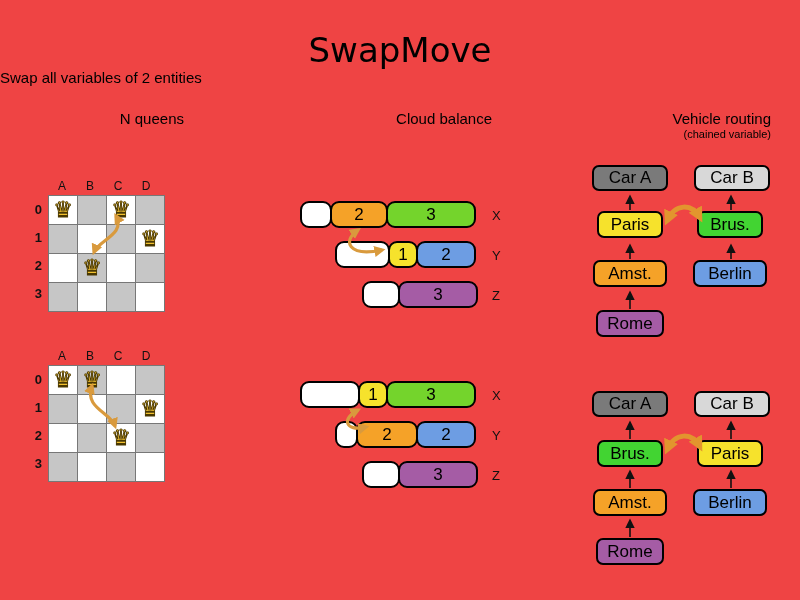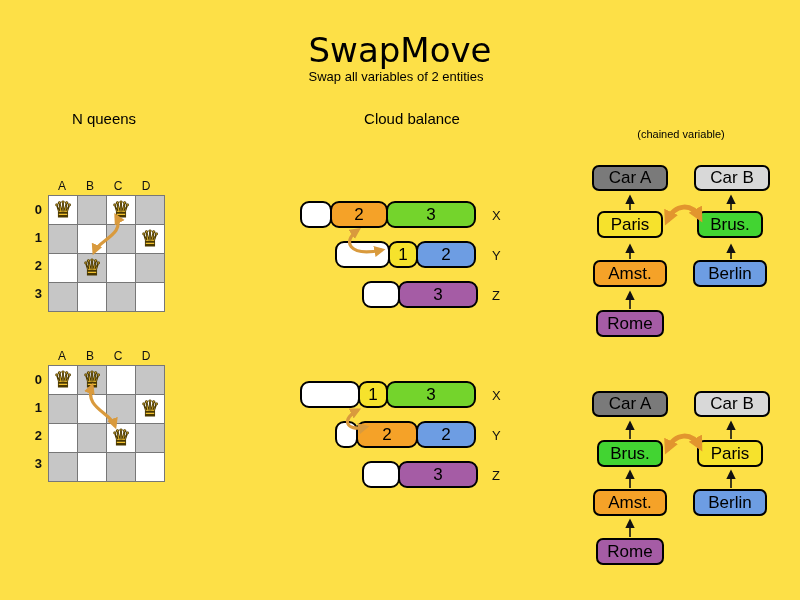--- a/index.html
+++ b/index.html
@@ -1,22 +1,22 @@
 <!DOCTYPE html>
 <html><head>
 <meta charset="utf-8">
 <style>
   *{margin:0;padding:0;box-sizing:border-box}
   html,body{background:#fff}
   body{font-family:"Liberation Sans",sans-serif;color:#000}
-  .canvas{position:relative;width:800px;height:600px;background:#fde047;overflow:hidden}
+  .canvas{position:relative;width:800px;height:600px;background:#ef4444;overflow:hidden}
   .abs{position:absolute}
   .title{left:0;right:0;top:30px;text-align:center;font-size:34px;font-family:"DejaVu Sans",sans-serif}
-  .subtitle{left:0;right:8px;top:69px;text-align:center;font-size:13px}
-  .colhead{position:absolute;text-align:center;font-size:15px}
+  .subtitle{left:0;right:8px;top:69px;font-size:15px}
+  .colhead{position:absolute;text-align:right;font-size:15px}
   
   .board{position:absolute;display:grid;grid-template-columns:repeat(4,28px);grid-template-rows:repeat(4,28px);gap:1px;background:#777;border:1px solid #777}
   .cell{background:#fff;display:flex;align-items:center;justify-content:center}
   .cell.g{background:#c6c6c6}
   .queen{display:block;font-family:"DejaVu Sans",sans-serif;font-size:22px;line-height:1;color:#f2c12e;-webkit-text-stroke:0.9px #4a3800}
   .collabs{position:absolute;display:flex;width:112px}
   .collabs span{width:28px;text-align:center;font-size:12px;color:#111}
   .rlab{position:absolute;width:16px;text-align:right;font-size:13px;font-weight:700;color:#111}
   
   .bar{position:absolute;display:flex}
@@ -29,20 +29,21 @@
 </head>
 <body>
 
 <div class="canvas">
 
   <div class="abs title">SwapMove</div>
   <div class="abs subtitle">Swap all variables of 2 entities</div>
 
   <div class="colhead" style="left:24px;top:110px;width:160px">N queens</div>
   <div class="colhead" style="left:332px;top:110px;width:160px">Cloud balance</div>
+  <div class="colhead" style="left:591px;top:110px;width:180px">Vehicle routing</div>
   <div class="colhead" style="left:591px;top:128px;width:180px;font-size:11px">(chained variable)</div>
 
   <div class="collabs" style="left:48px;top:179px">
     <span>A</span>
     <span>B</span>
     <span>C</span>
     <span>D</span>
   </div>
   <div class="rlab" style="left:26px;top:202px">0</div>
   <div class="rlab" style="left:26px;top:230px">1</div>

